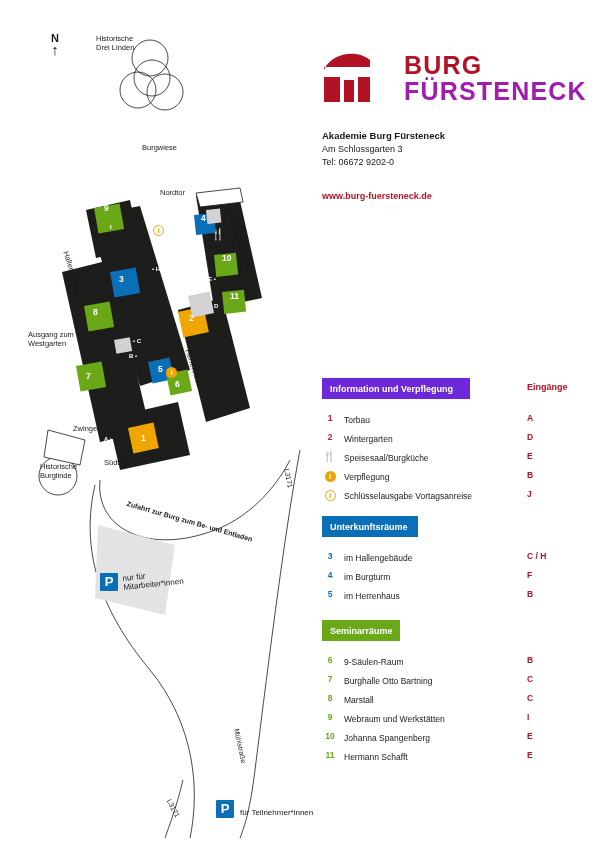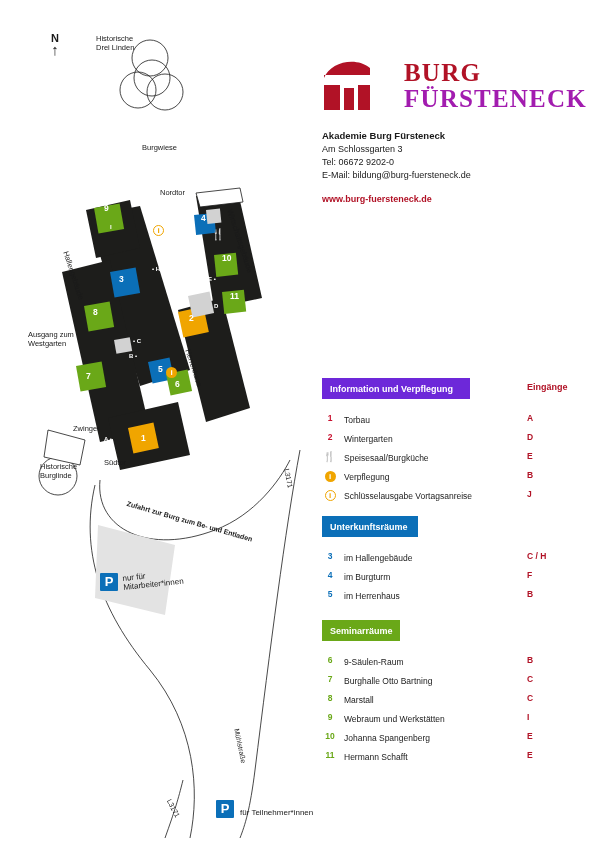--- a/index.html
+++ b/index.html
@@ -25,31 +25,31 @@
   
   .map-label {
     position: absolute;
     font-size: 7.5px;
     color: #1a1a1a;
     line-height: 1.25;
     white-space: nowrap;
   }
 
   
-  #logo-block { left: 322px; top: 58px; width: 230px; height: 60px; font-family: Liberation Serif, serif; }
+  #logo-block { left: 322px; top: 50px; width: 230px; height: 60px; }
   #logo-mark { position: absolute; left: 0; top: 0; width: 70px; height: 55px; }
   #logo-text { position: absolute; left: 82px; top: 2px; }
   #logo-text .l1 { font-size: 25px; font-weight: bold; letter-spacing: 1.2px; color: #b11226; line-height: 1.05; }
   #logo-text .l2 { font-size: 25px; font-weight: bold; letter-spacing: 1.2px; color: #a21caf; line-height: 1.05; }
 
   
   #address { left: 322px; top: 130px; width: 240px; }
   #address .name { font-size: 9.5px; font-weight: bold; color: #1a1a1a; margin-bottom: 2px; }
   #address .line { font-size: 9px; color: #1a1a1a; line-height: 1.45; }
-  #address .web { font-size: 9px; color: #b11226; font-weight: bold; margin-top: 12px; }
+  #address .web { font-size: 9px; color: #b11226; font-weight: bold; margin-top: 22px; }
 
   
   .legend-header {
     position: absolute;
     height: 21px;
     display: flex;
     align-items: center;
     padding-left: 8px;
     font-size: 9px;
     font-weight: bold;
@@ -252,21 +252,20 @@
   <div id="logo-text">
     <div class="l1">BURG</div>
     <div class="l2">FÜRSTENECK</div>
   </div>
 </div>
 
 <div class="abs" id="address">
   <div class="name">Akademie Burg Fürsteneck</div>
   <div class="line">Am Schlossgarten 3</div>
   <div class="line">Tel: 06672 9202-0</div>
-  <div class="line">E-Mail: bildung@burg-fuersteneck.de</div>
   <div class="web">www.burg-fuersteneck.de</div>
 </div>
 
 <div class="legend-header" style="left:322px; top:378px; width:148px; background:#6d28d9;">Information und Verpflegung</div>
 <div class="legend-col-head" style="left:527px; top:382px;">Eingänge</div>
 
 <div class="legend-row" style="top:413px;">
   <span class="num red">1</span>
   <span class="lbl">Torbau</span>
   <span class="ent">A</span>

